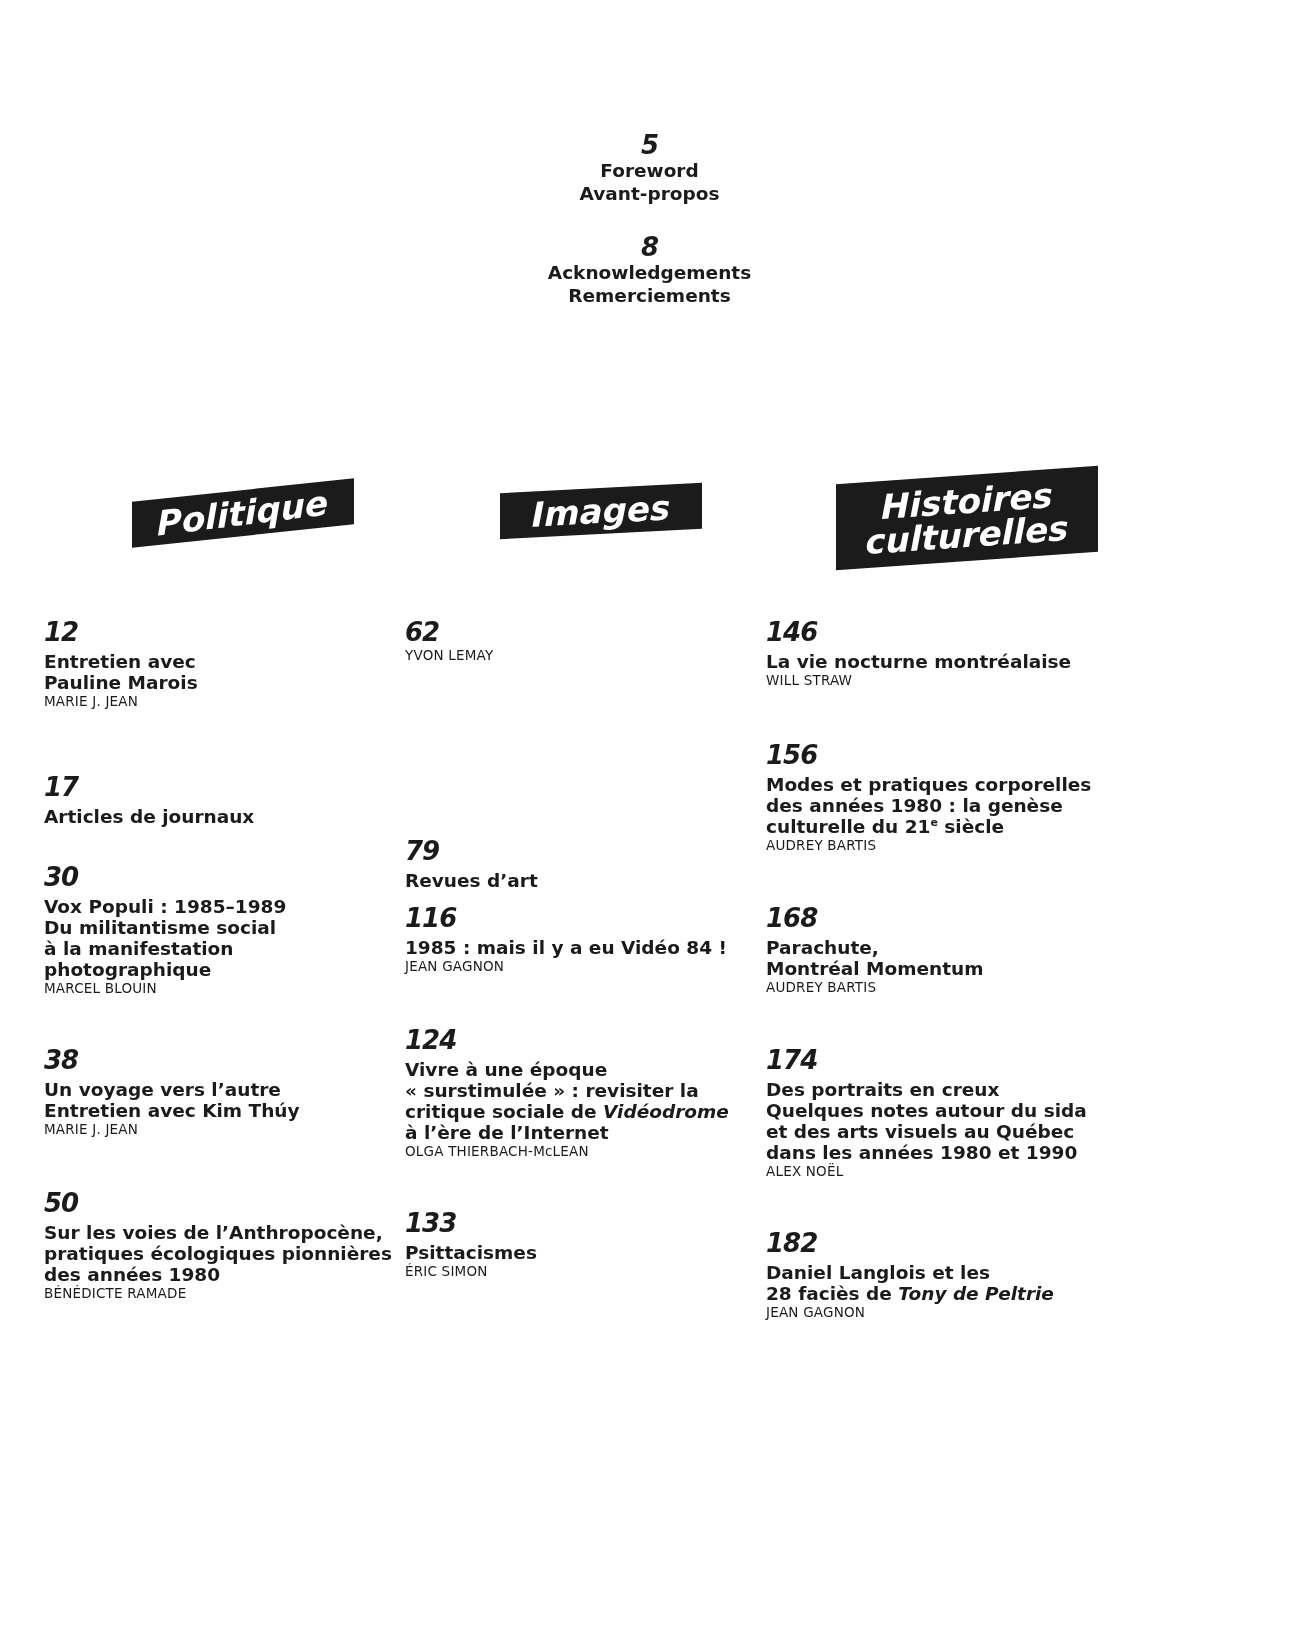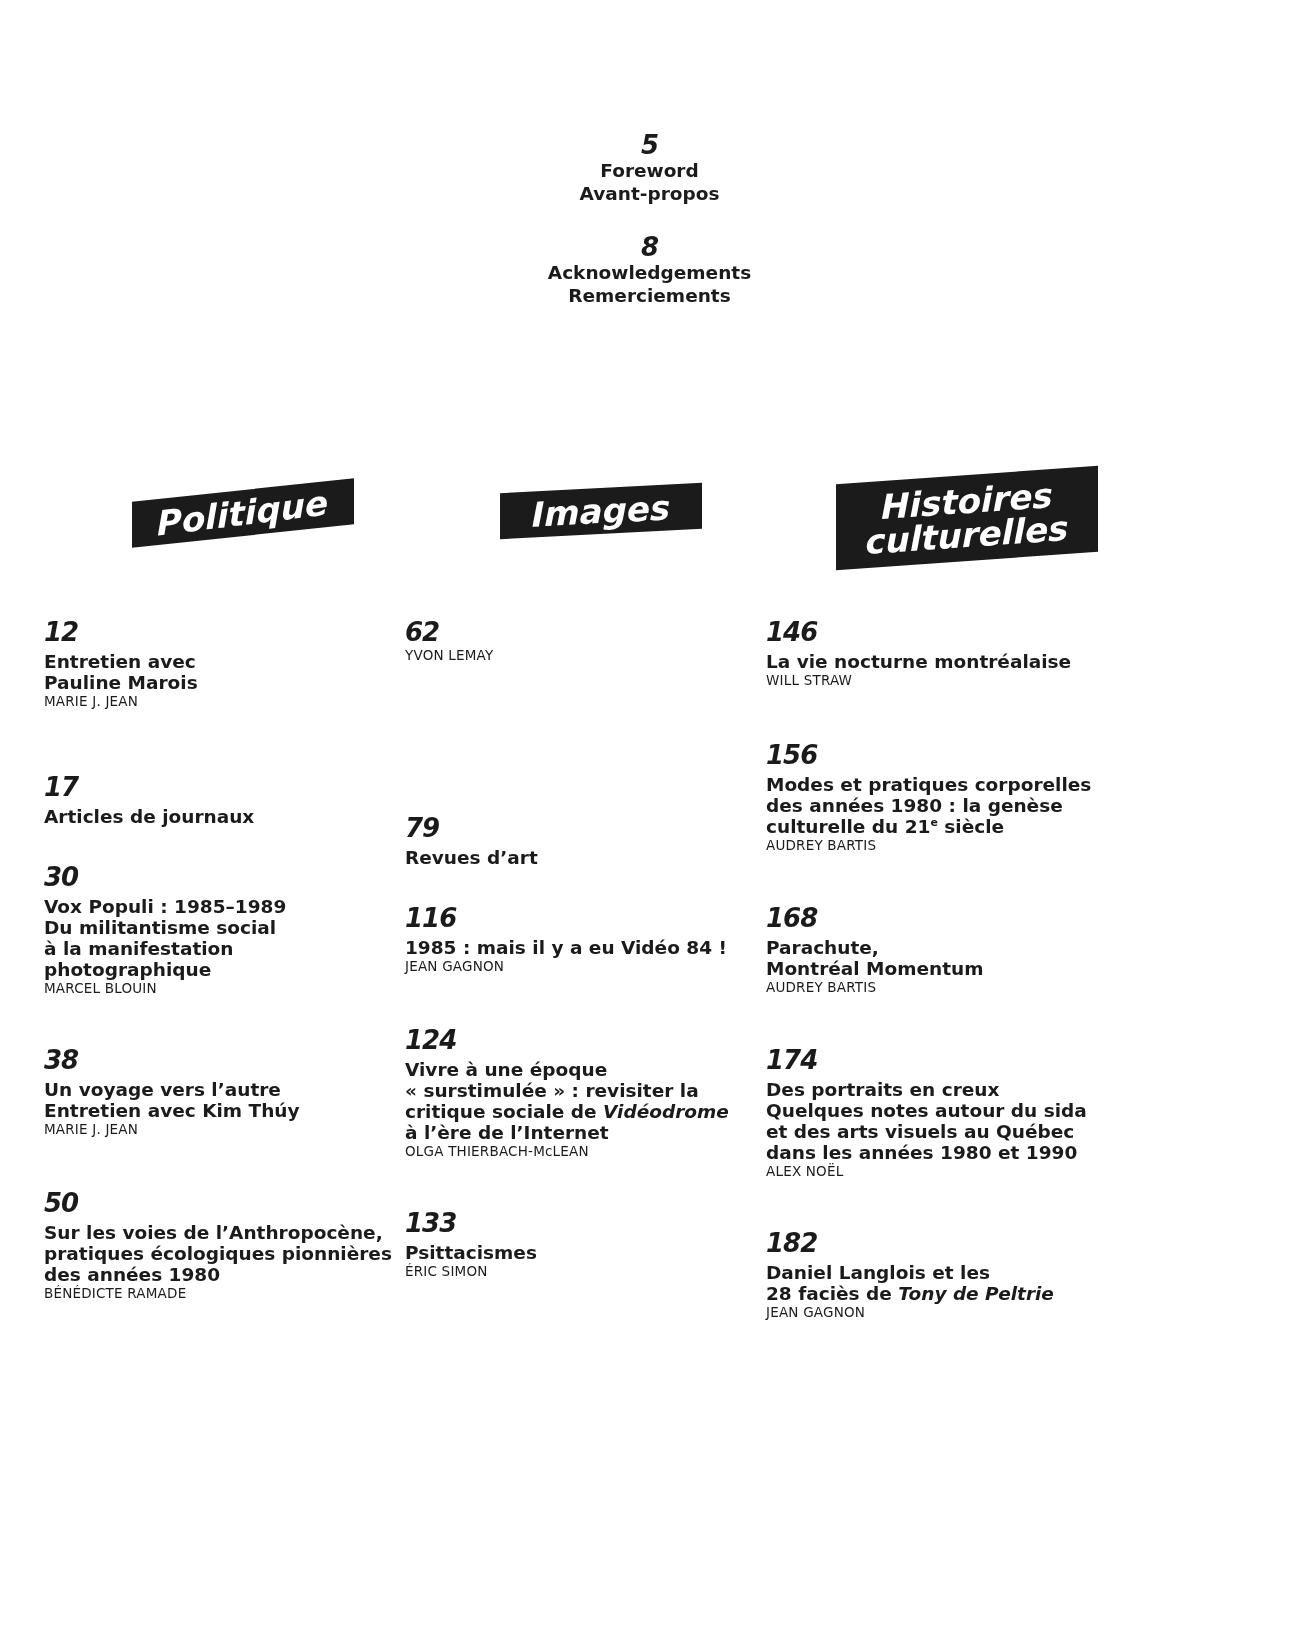--- a/index.html
+++ b/index.html
@@ -90,21 +90,21 @@
 des années 1980</div>
     <div class="auth">BÉNÉDICTE RAMADE</div>
   </div>
 </div>
 
 <div class="col" style="left:405px;">
   <div class="entry" style="top:617px;">
     <div class="pnum">62</div>
     <div class="auth">YVON LEMAY</div>
   </div>
-  <div class="entry" style="top:813px;">
+  <div class="entry" style="top:836px;">
     <div class="pnum">79</div>
     <div class="ttl">Revues d’art</div>
   </div>
   <div class="entry" style="top:903px;">
     <div class="pnum">116</div>
     <div class="ttl">1985 : mais il y a eu Vidéo 84 !</div>
     <div class="auth">JEAN GAGNON</div>
   </div>
   <div class="entry" style="top:1025px;">
     <div class="pnum">124</div>

